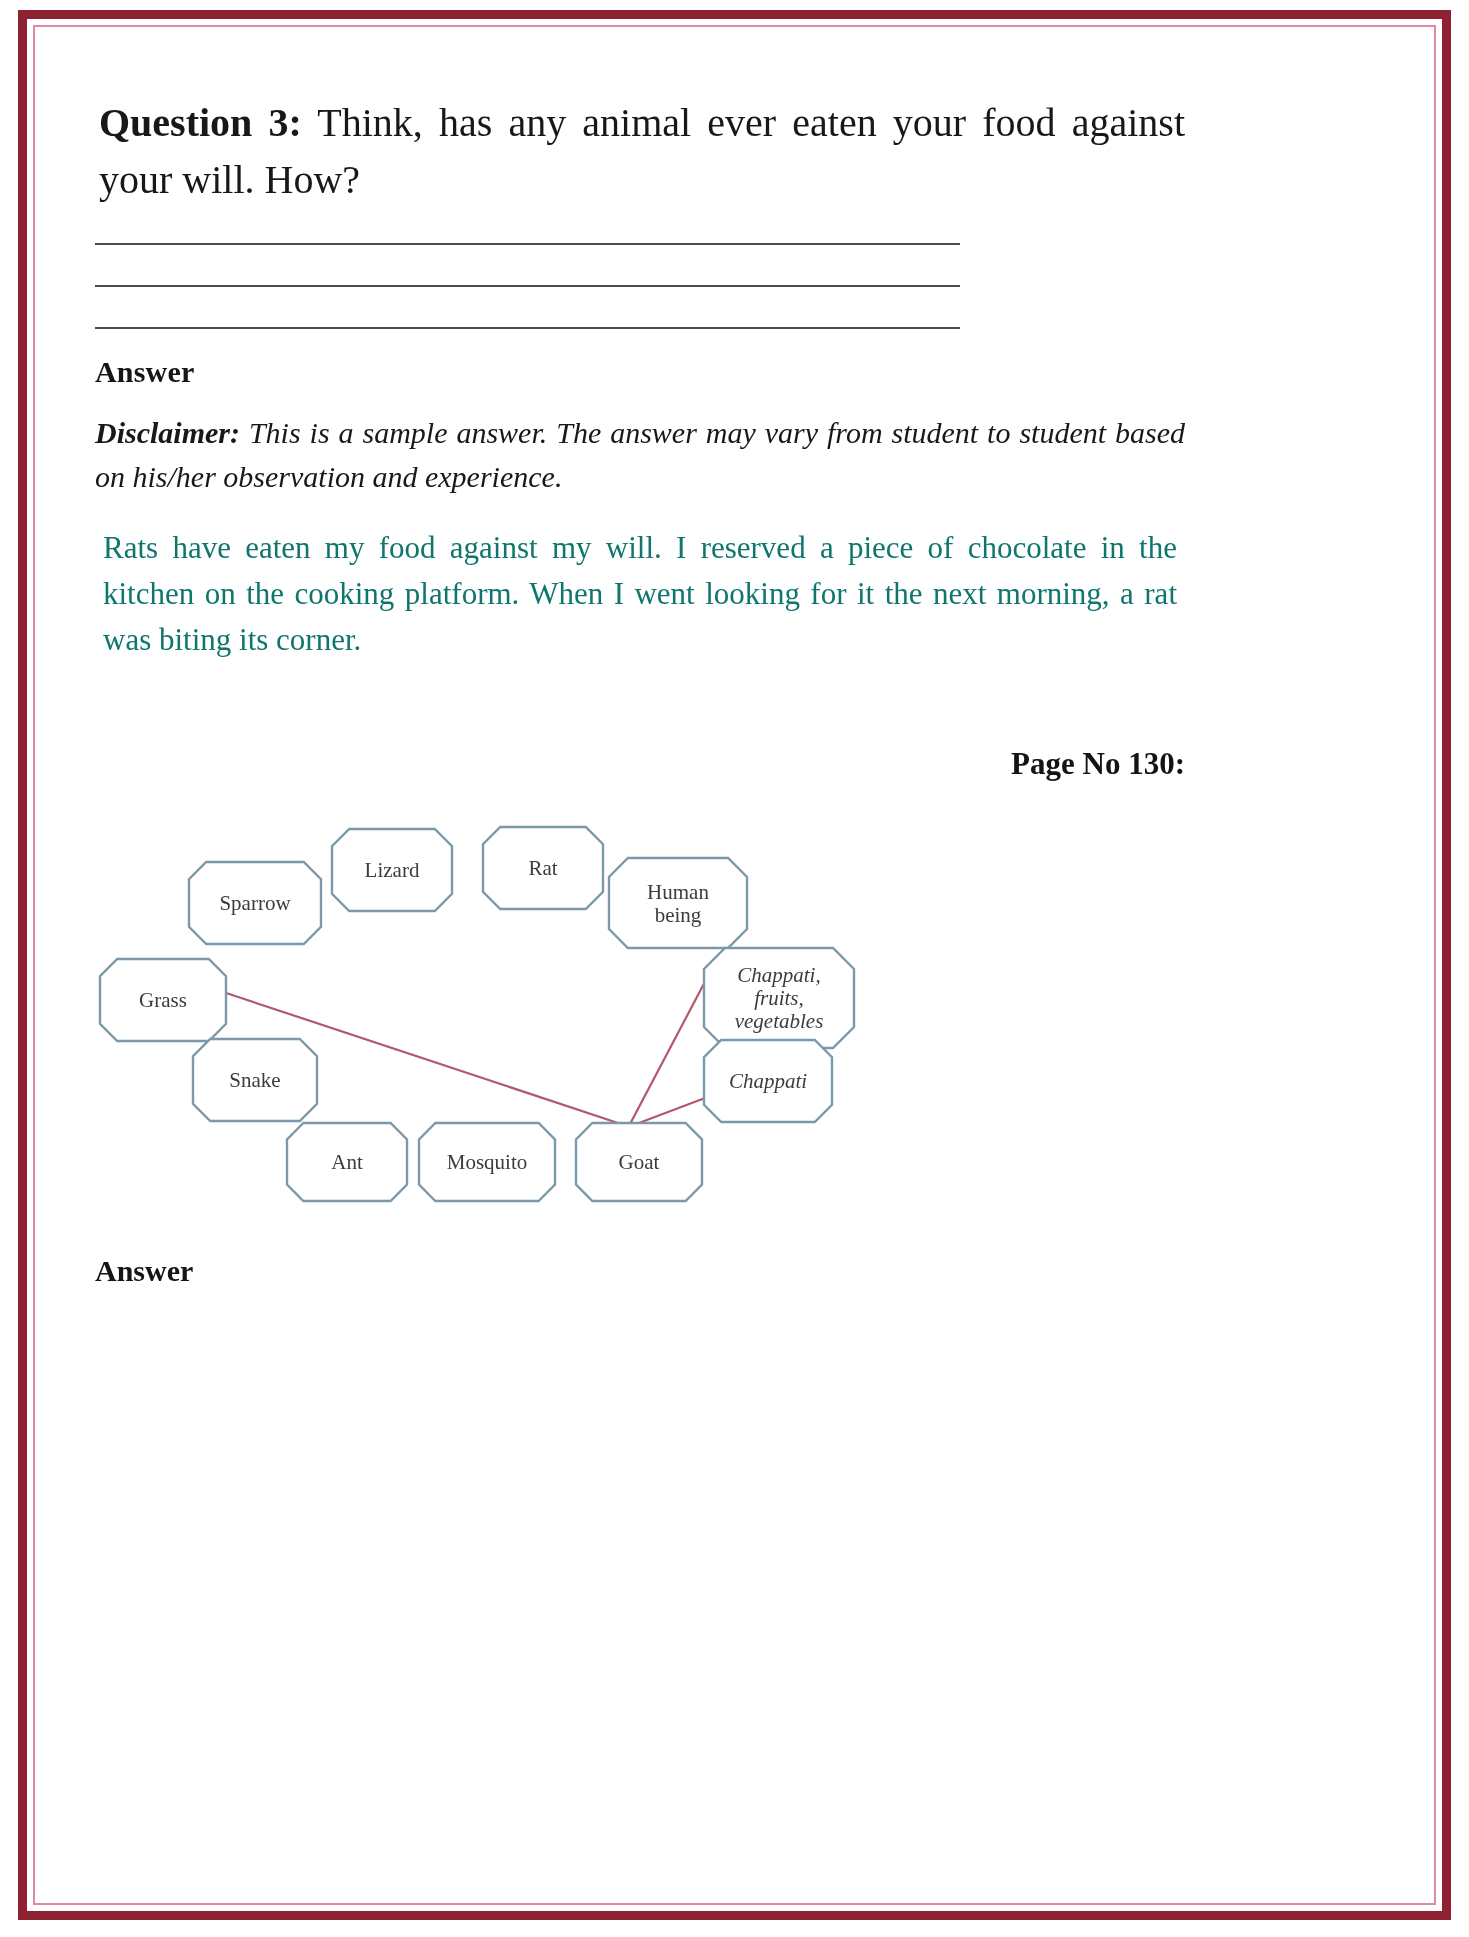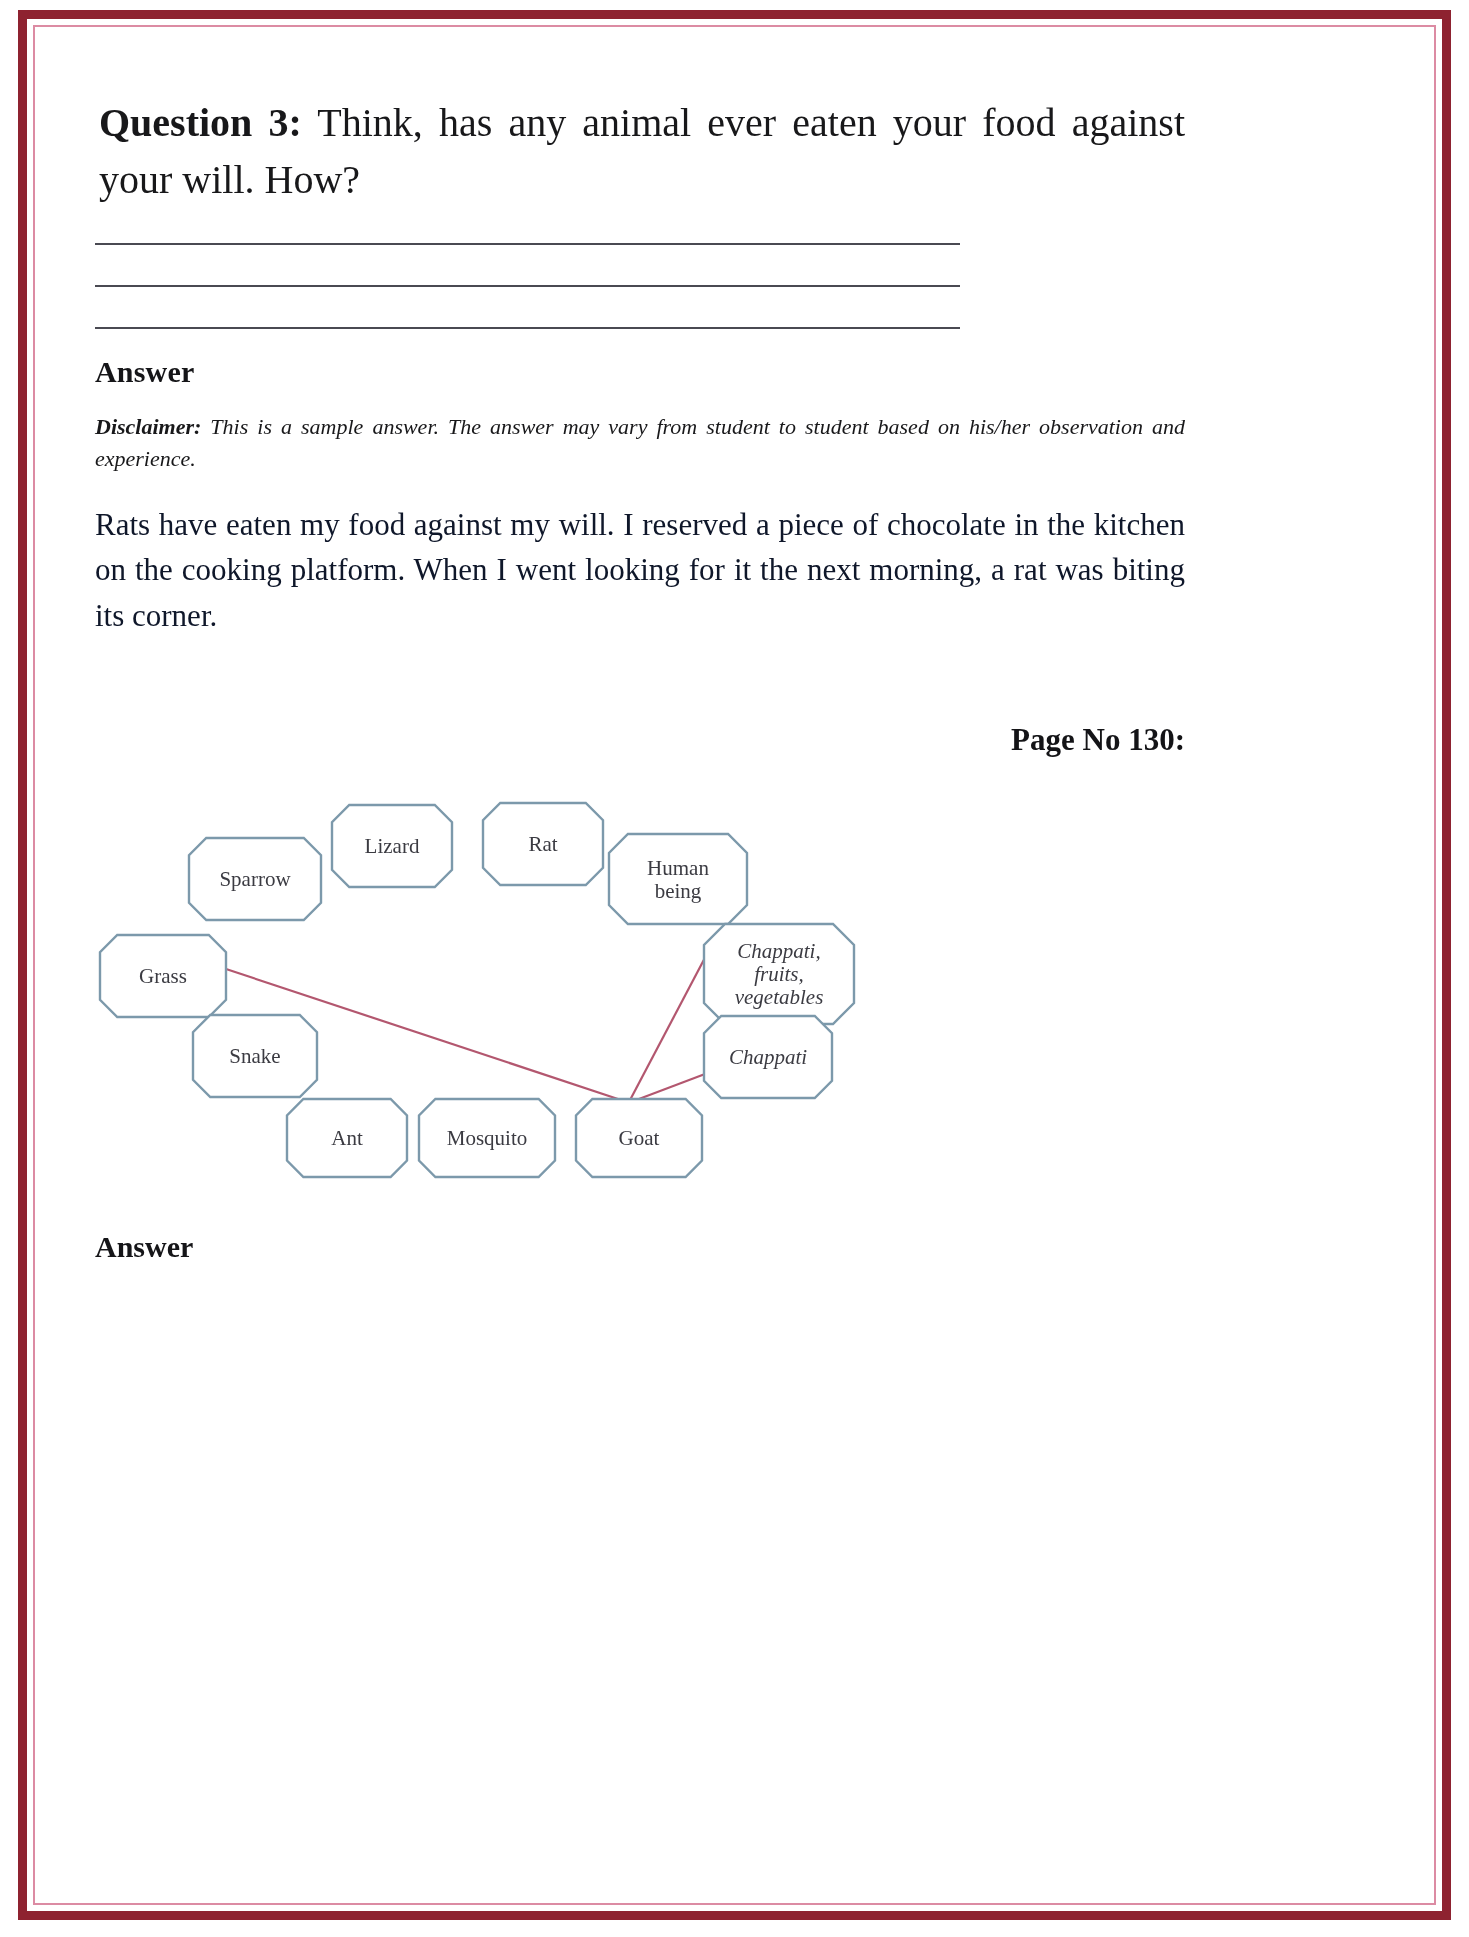--- a/index.html
+++ b/index.html
@@ -52,37 +52,37 @@
     font-weight: bold;
   }
   .heading-answer {
     font-size: 30px;
     font-weight: bold;
     color: #151518;
     margin: 26px 0 22px 0;
     letter-spacing: 0.2px;
   }
   .disclaimer {
-    font-size: 22px;
+    font-size: 30px;
     font-style: italic;
     line-height: 1.48;
     color: #18181a;
     text-align: justify;
     margin: 0 0 26px 0;
   }
   .disclaimer .d-label {
     font-weight: bold;
     font-style: italic;
   }
   .body-para {
     font-size: 31px;
     line-height: 1.47;
-    color: #0f172a;
+    color: #0f766e;
     text-align: justify;
-    margin: 0;
+    margin: 8px;
   }
 
   
   .rules {
     margin: 34px 0 12px 0;
     width: 865px;
   }
   .rule-line {
     height: 0;
     border-bottom: 2px solid #4a4a52;

